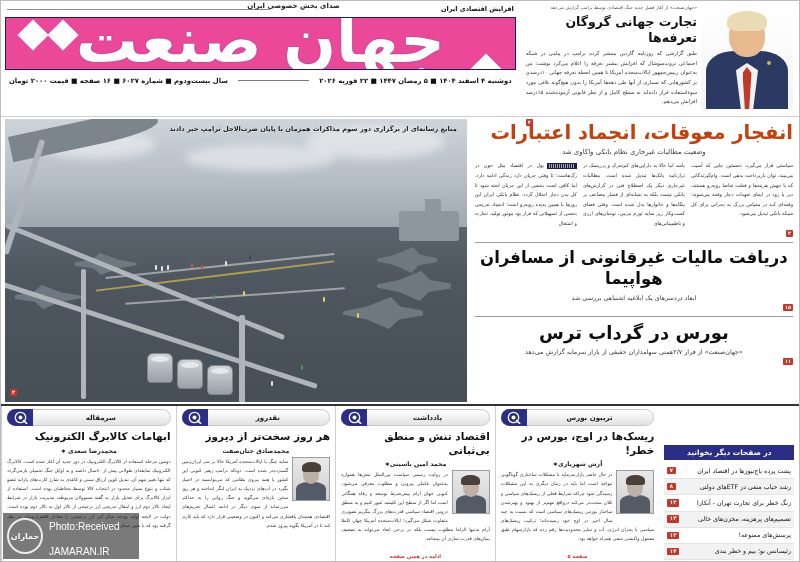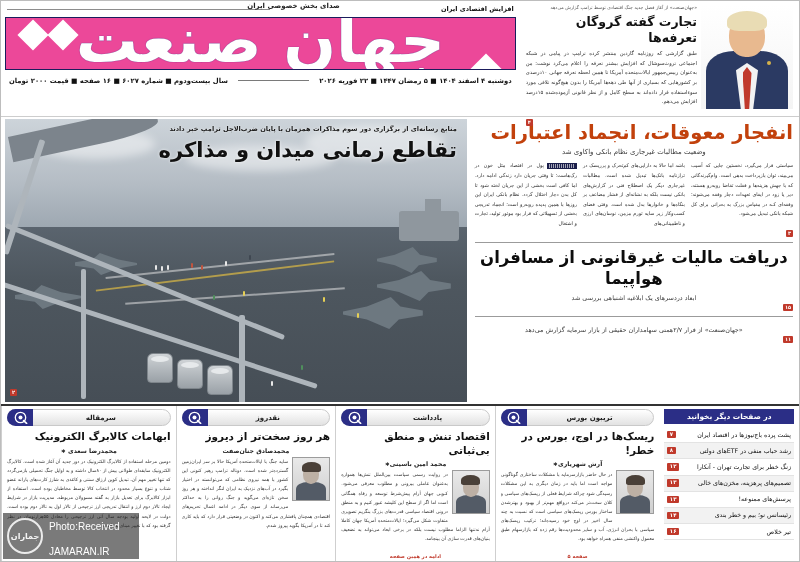--- a/index.html
+++ b/index.html
@@ -392,21 +392,21 @@
     padding: 3px 5px 2px 5px;
     border-left: 1px solid #cfcfcf;
     position: relative;
     display: flex;
     flex-direction: column;
   }
   .bcol.c1 { width: 175px; }
   .bcol.c2 { width: 160px; }
   .bcol.c3 { width: 160px; }
   .bcol.c4 { width: 165px; }
-  .bcol.c5 { width: 140px; border-left: none; }
+  .bcol.c5 { width: 140px; border-left: none; margin-top: 36px; }
 
   .sec-tab {
     display: flex;
     flex-direction: row-reverse;
     align-items: center;
     height: 17px;
     background: linear-gradient(#ffffff, #e2e2e2);
     border: 1px solid #c9c9c9;
     border-radius: 9px;
     position: relative;
@@ -600,21 +600,21 @@
       <div class="trump-photo">
         <span class="tp-body"></span>
         <span class="tp-shirt"></span>
         <span class="tp-tie"></span>
         <span class="tp-head"></span>
         <span class="tp-hair"></span>
         <span class="tp-pin"></span>
       </div>
       <div class="mast-left-txt">
         <div class="ml-kicker">«جهان‌صنعت» از آغاز فصل جدید جنگ اقتصادی توسط ترامپ گزارش می‌دهد</div>
-        <div class="ml-title">تجارت گفته گروگان تعرفه‌ها</div>
+        <div class="ml-title">تجارت جهانی گروگان تعرفه‌ها</div>
         <div class="ml-body">طبق گزارشی که روزنامه گاردین منتشر کرده ترامپ در پیامی در شبکه اجتماعی تروث‌سوشال که افزایش بیشتر تعرفه را اعلام می‌کرد نوشت: من به‌عنوان رییس‌جمهور ایالات‌متحده آمریکا تا همین لحظه تعرفه جهانی ۱۰درصدی بر کشورهایی که بسیاری از آنها طی دهه‌ها آمریکا را بدون هیچ‌گونه تلافی مورد سوءاستفاده قرار داده‌اند به سطح کامل و از نظر قانونی آزموده‌شده ۱۵درصد افزایش می‌دهم.</div>
         <div class="pagemark-wrap">
           <span class="pagemark">۴</span>
         </div>
       </div>
     </div>
   </div>
 
   <div class="mainband">
 
@@ -635,20 +635,21 @@
       <div class="hr-thin"></div>
 
       <div class="rc-title2">دریافت مالیات غیرقانونی از مسافران هواپیما</div>
       <div class="rc-sub2">ابعاد دردسرهای یک ابلاغیه اشتباهی بررسی شد</div>
       <div class="rc-mark-row">
         <span class="pagemark">۱۵</span>
       </div>
 
       <div class="hr-thin"></div>
 
+      <div class="rc-title2" style="font-size:18px;">بورس در گرداب ترس</div>
       <div class="rc-sub2">«جهان‌صنعت» از فرار ۲/۷همتی سهامداران حقیقی از بازار سرمایه گزارش می‌دهد</div>
       <div class="rc-mark-row">
         <span class="pagemark">۱۱</span>
       </div>
     </div>
 
     <div class="photo-col">
       <div class="photo">
         <div class="sky"></div>
         <span class="cloud" style="left:30px;top:10px;width:120px;height:30px;"></span>
@@ -691,21 +692,20 @@
         <span class="rail" style="left:234px;top:196px;width:6px;height:94px;"></span>
         <span class="rail" style="left:4px;top:2px;width:150px;height:26px;transform:rotate(-12deg);border-radius:0 0 40% 0;background:#7c848c;"></span>
         <span class="rail" style="left:16px;top:18px;width:6px;height:120px;transform:rotate(18deg);"></span>
 
         <span class="drum" style="left:142px;top:234px;"></span>
         <span class="drum" style="left:172px;top:240px;"></span>
         <span class="drum" style="left:202px;top:246px;"></span>
 
         <div class="photo-headline">
           <div class="ph-kicker">منابع رسانه‌ای از برگزاری دور سوم مذاکرات همزمان با پایان ضرب‌الاجل ترامپ خبر دادند</div>
-          <div class="ph-title">تقاطع زمانی میدان و مذاکره</div>
         </div>
 
         <div class="photo-pagemark">
           <span class="pagemark">۲</span>
         </div>
       </div>
     </div>
   </div>
 
   <div class="bottomband">

